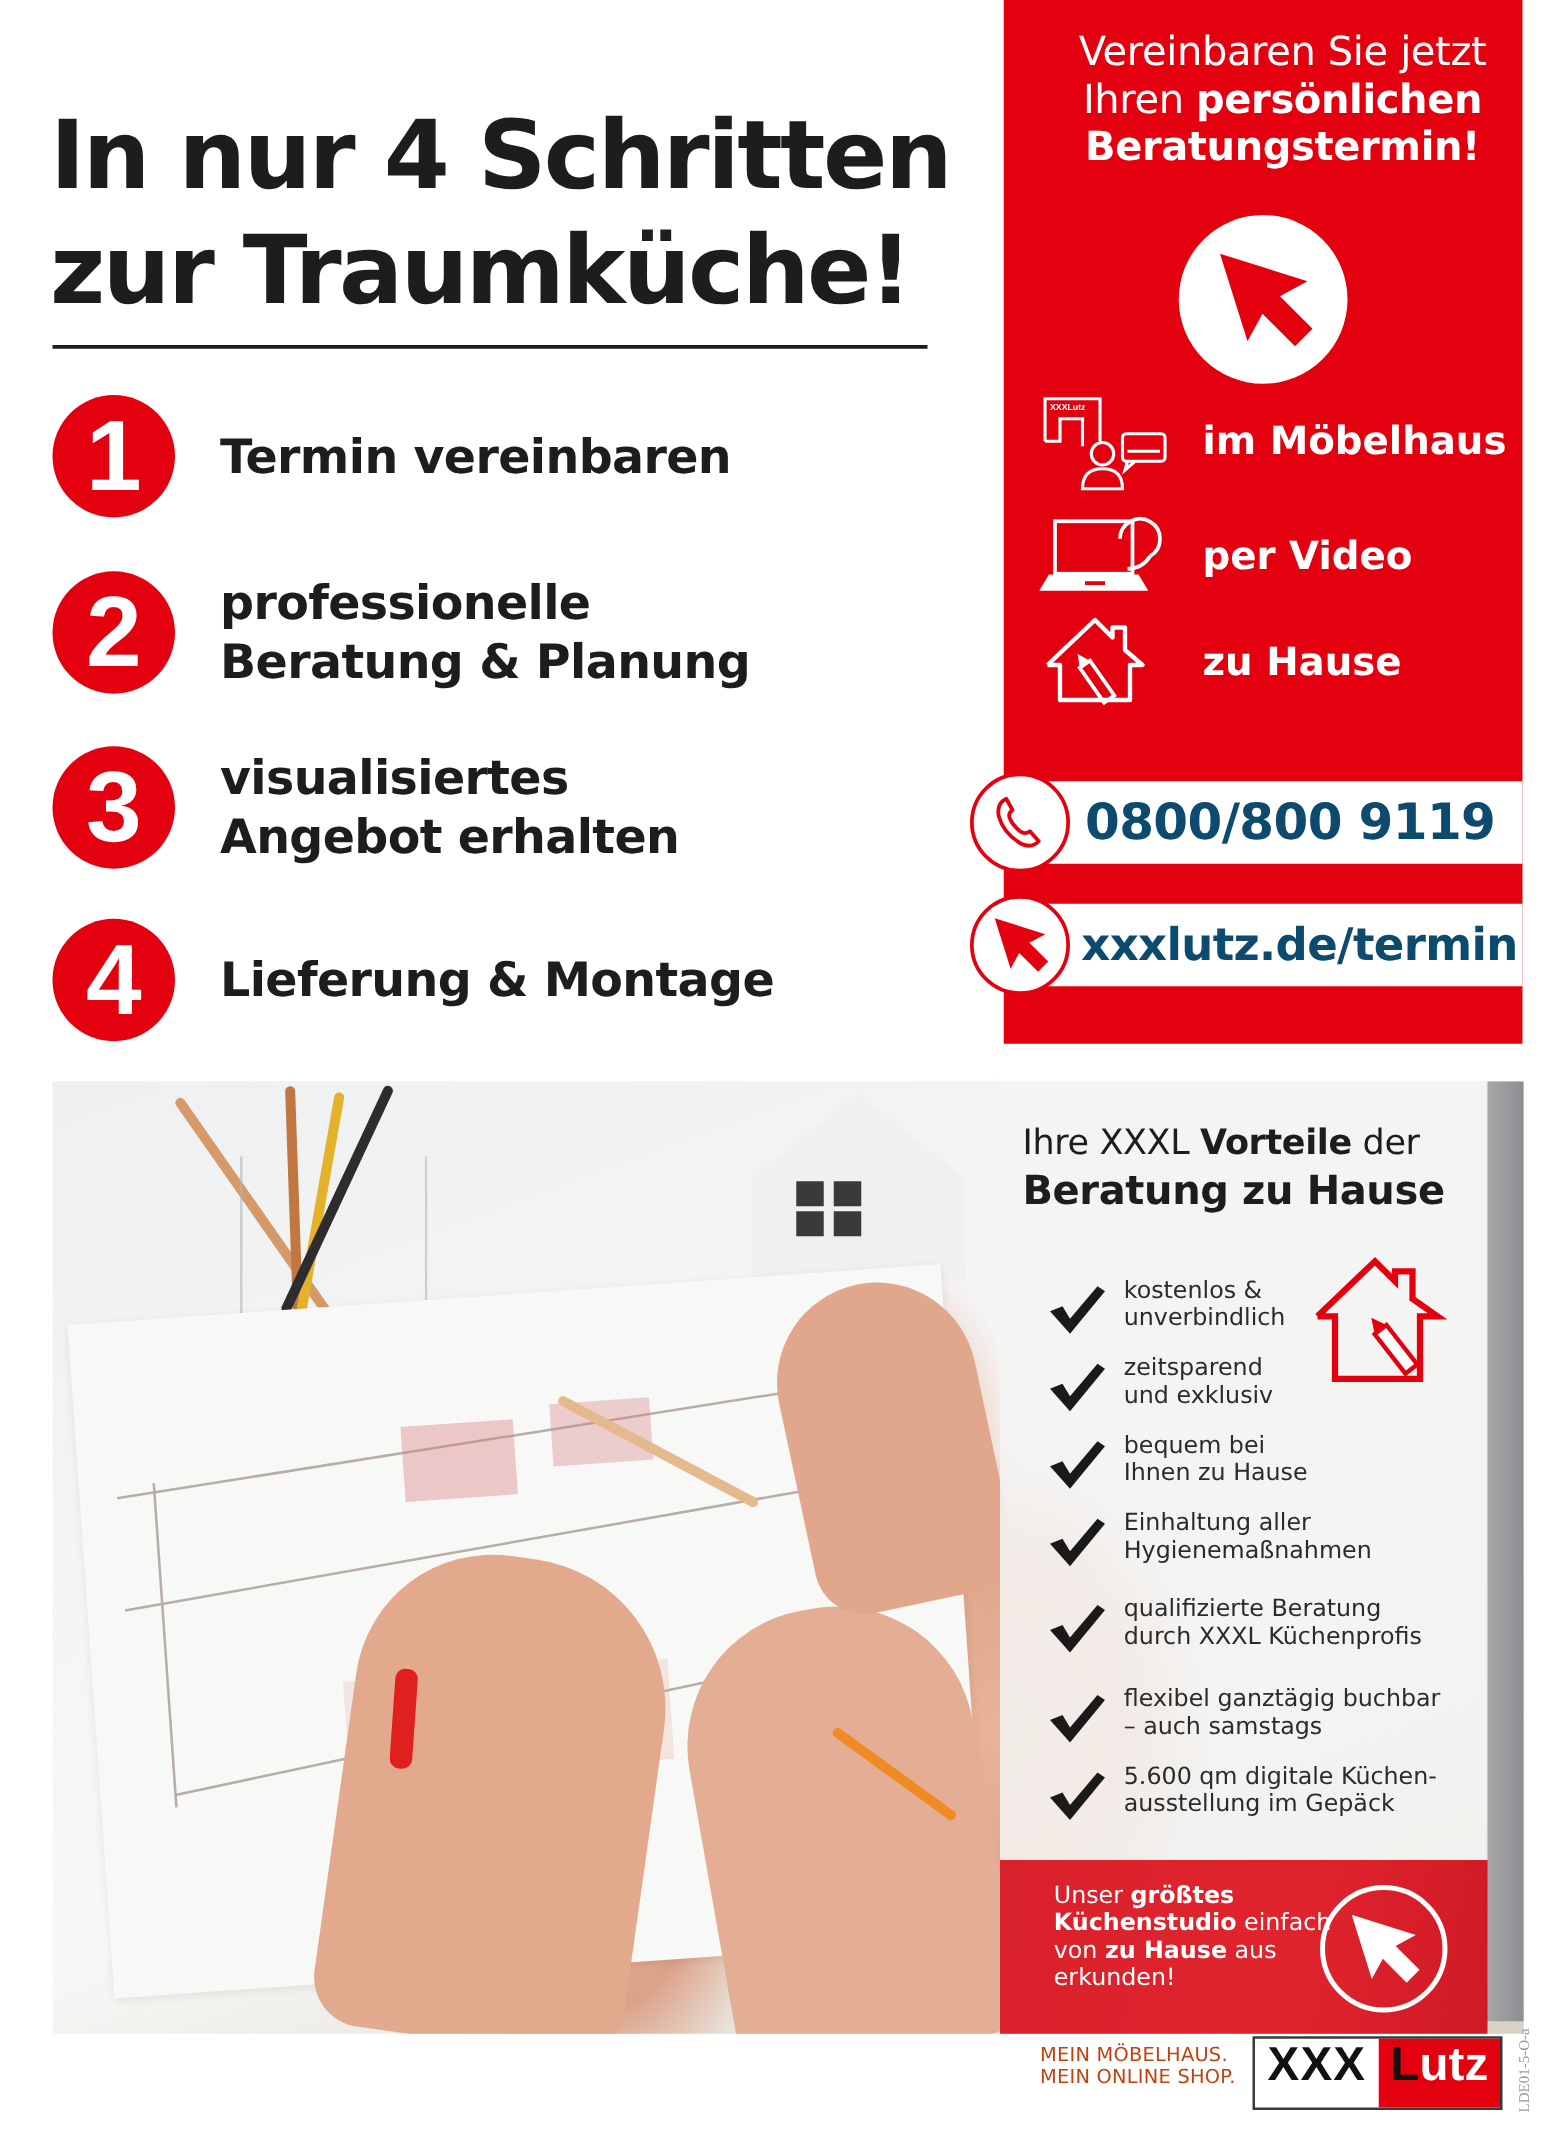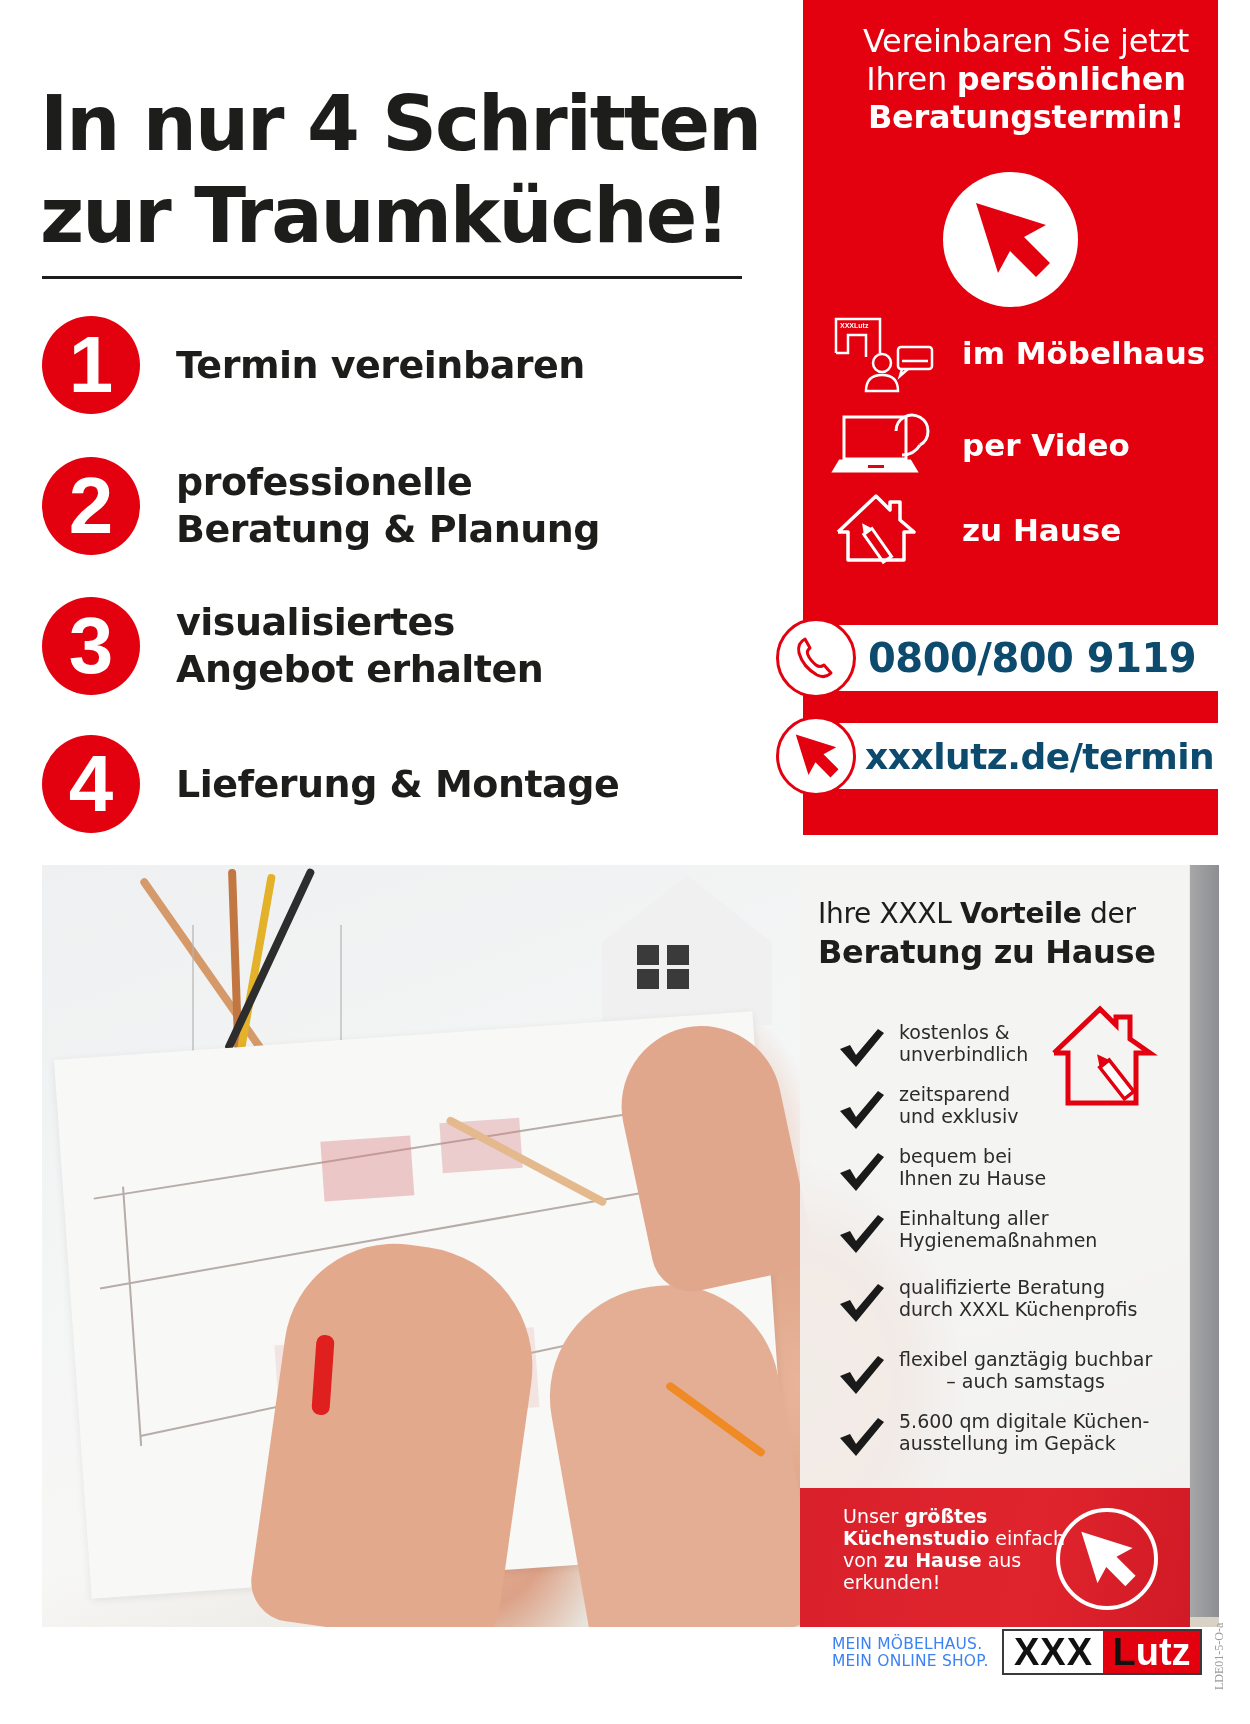--- a/index.html
+++ b/index.html
@@ -116,26 +116,26 @@
   }
   .cta-text span { display: block; white-space: nowrap; }
   .cta-text b { font-weight: bold; }
   .cta-circle {
     left: 1056px; top: 1508px; width: 102px; height: 102px; border-radius: 50%;
     border: 4px solid #fff; display: flex; align-items: center; justify-content: center;
   }
 
   
   .slogan {
-    left: 832px; top: 1636px; color: #3b82f6; font-size: 15.5px; line-height: 17px;
+    left: 832px; top: 1636px; color: #c2410c; font-size: 15.5px; line-height: 17px;
     letter-spacing: 0.2px;
   }
   .slogan span { display: block; white-space: nowrap; }
   .logo {
-    left: 1002px; top: 1629px; width: 200px; height: 46px; border: 2px solid #3a3a3a;
+    left: 1002px; top: 1629px; width: 200px; height: 59px; border: 2px solid #3a3a3a;
     display: flex; background: #fff;
   }
   .logo-xxx {
     width: 99px; color: #111; font-weight: bold; font-size: 38px; line-height: 43px;
     text-align: center; letter-spacing: 1px; font-family: "Liberation Sans", sans-serif;
   }
   .logo-lutz {
     flex: 1; background: #e3000f; color: #fff; font-weight: bold; font-size: 38px;
     line-height: 43px; text-align: center; font-family: "Liberation Sans", sans-serif;
   }
@@ -343,21 +343,21 @@
 </div>
 <div class="abs benefit" style="top:1276px;">
   <svg class="check" viewBox="0 0 48 42">
       <path d="M2,22 L12,18 L18,28 L40,2 L46,6 L18,40 Z" fill="#1a1a1a"></path>
     </svg>
   <div class="benefit-text">
       <span>qualifizierte Beratung</span>
       <span>durch XXXL Küchenprofis</span>
     </div>
 </div>
-<div class="abs benefit" style="top:1348px;text-align:center;">
+<div class="abs benefit" style="top:1348px;">
   <svg class="check" viewBox="0 0 48 42">
       <path d="M2,22 L12,18 L18,28 L40,2 L46,6 L18,40 Z" fill="#1a1a1a"></path>
     </svg>
   <div class="benefit-text">
       <span>flexibel ganztägig buchbar</span>
       <span>– auch samstags</span>
     </div>
 </div>
 <div class="abs benefit" style="top:1410px;">
   <svg class="check" viewBox="0 0 48 42">

